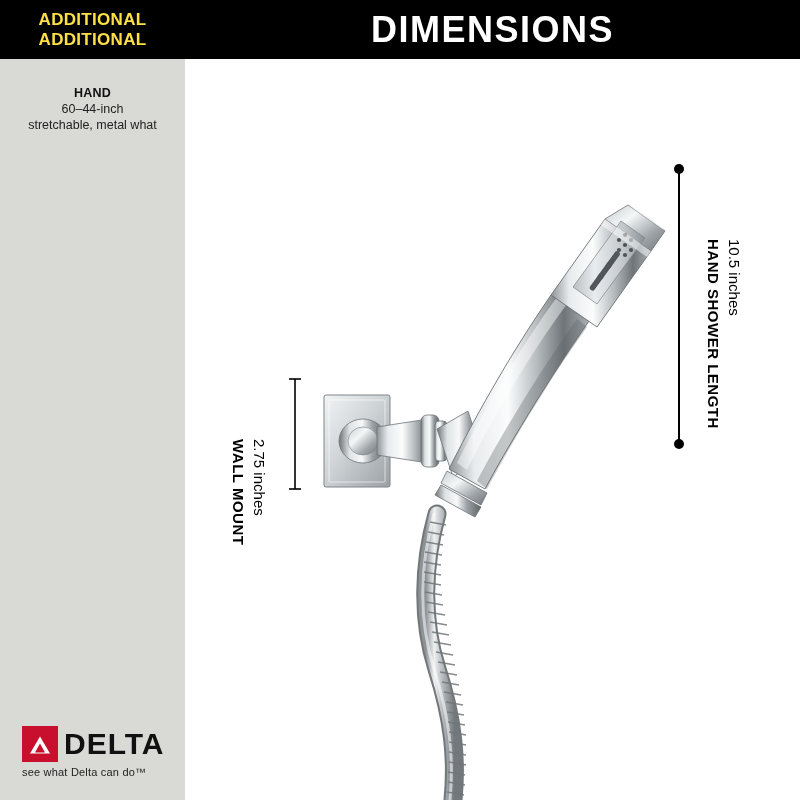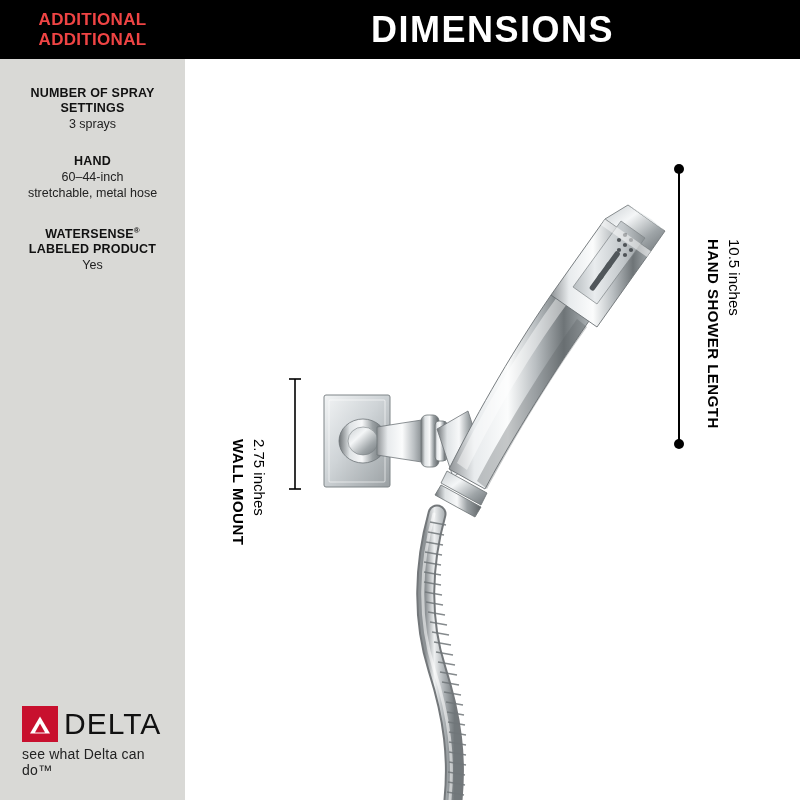--- a/index.html
+++ b/index.html
@@ -29,21 +29,21 @@
     height: 800px;
     background: #d9d9d6;
   }
   .sidebar-header {
     position: absolute;
     left: 0;
     top: 0;
     width: 185px;
     height: 59px;
     background: #000000;
-    color: #ef4444;
+    color: #fde047;
     display: flex;
     flex-direction: column;
     align-items: center;
     justify-content: center;
     font-weight: bold;
     font-size: 17px;
     letter-spacing: 0.3px;
     line-height: 20px;
   }
   .sidebar-header .l1, .sidebar-header .l2 {
@@ -116,27 +116,27 @@
     top: 62%;
     transform: translate(-50%, -50%);
     width: 0;
     height: 0;
     border-left: 5px solid transparent;
     border-right: 5px solid transparent;
     border-bottom: 9px solid #c8102e;
   }
   .logo-text {
     font-size: 30px;
-    font-weight: normal;
+    font-weight: bold;
     letter-spacing: 1px;
     color: #111111;
     line-height: 30px;
   }
   .logo-tag {
-    font-size: 14px;
+    font-size: 11px;
     color: #222222;
     margin-top: 4px;
     letter-spacing: 0.2px;
   }
 
   
   .main {
     position: absolute;
     left: 185px;
     top: 0;
@@ -205,38 +205,28 @@
 
   <div class="sidebar">
 
     <div class="sidebar-header">
       <span class="l1">ADDITIONAL</span>
       <span class="l2">ADDITIONAL</span>
     </div>
 
     <div class="spec-list">
 
-      <div class="spec">
-        <div class="spec-label">NUMBER OF SPRAY</div>
-        <div class="spec-label">SETTINGS</div>
-        <div class="spec-value">3 sprays</div>
-      </div>
 
       <div class="spec">
         <div class="spec-label">HAND</div>
         <div class="spec-value">60–44-inch</div>
-        <div class="spec-value">stretchable, metal hose</div>
-      </div>
-
-
-      <div class="spec">
-        <div class="spec-label"><span>WATERSENSE</span><span class="sup">®</span></div>
-        <div class="spec-label">LABELED PRODUCT</div>
-        <div class="spec-value">Yes</div>
-      </div>
+        <div class="spec-value">stretchable, metal what</div>
+      </div>
+
+
 
     </div>
 
     <div class="logo-wrap">
       <div class="logo-row">
         <div class="logo-mark">
           <div class="tri"></div>
           <div class="tri-inner"></div>
         </div>
         <div class="logo-text">DELTA</div>

